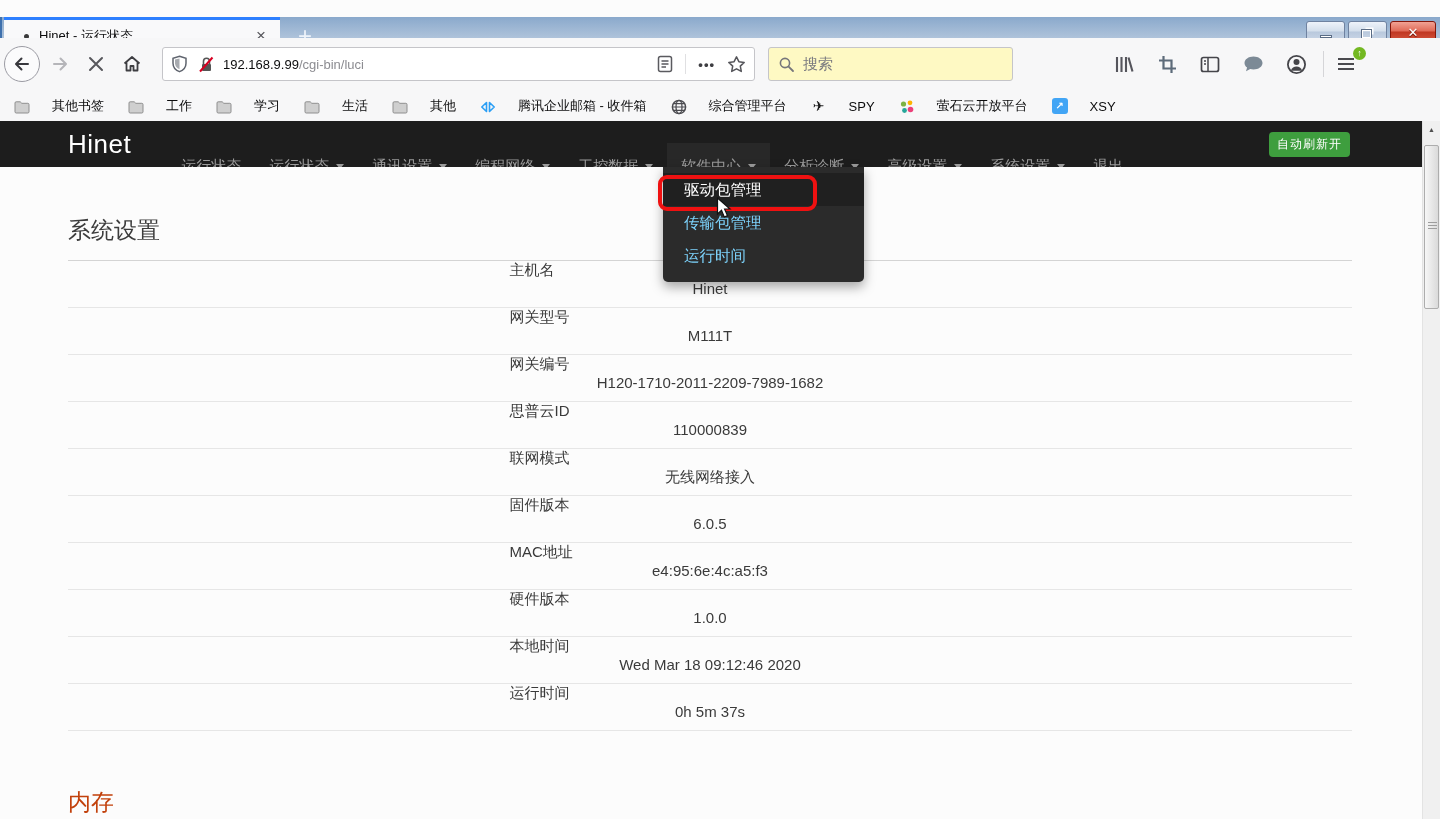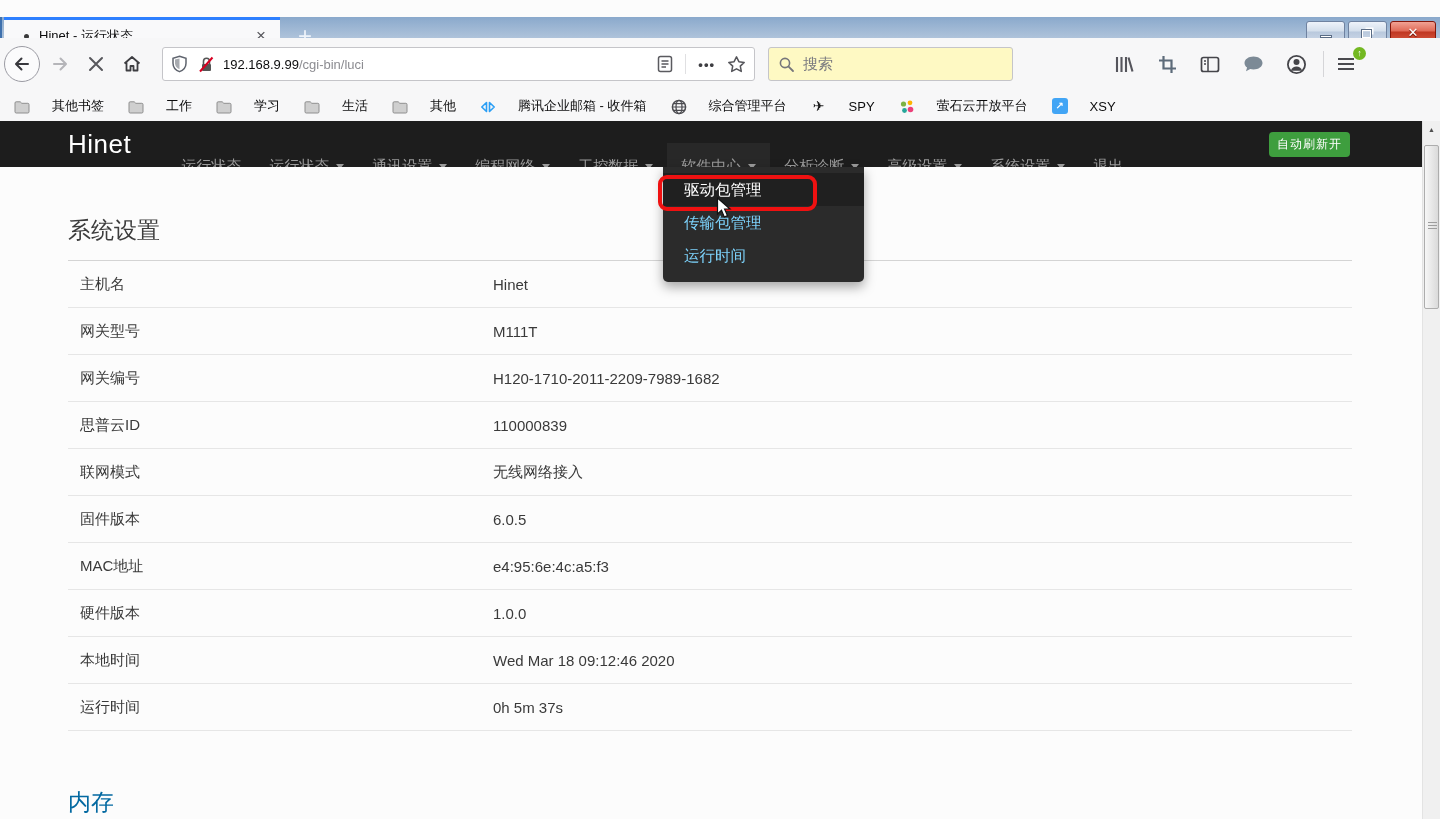--- a/index.html
+++ b/index.html
@@ -83,23 +83,23 @@
   .dd-item.hl { color:#ffffff; background:#202020; }
   .red-box { position:absolute; left:658px; top:175px; width:159px; height:36px;
     border:4px solid #ef1111; border-radius:9px; z-index:40; pointer-events:none; }
   .cursor { position:absolute; left:716px; top:197px; z-index:50; pointer-events:none; }
 
   
   .content { position:absolute; top:167px; left:0; width:1422px; bottom:0; background:#fcfcfc; }
   .section-title { margin:48px 0 14px 68px; font-size:23px; font-weight:500; color:#3c3c3c; }
   .info-table { margin-left:68px; width:1284px; border-top:1px solid #d4d4d4; }
   .irow { height:47px; display:flex; align-items:center; border-bottom:1px solid #e6e6e6;
-    font-size:15px; color:#3a3a3a; }
+    font-size:15px; color:#3a3a3a;flex-direction:column; }
   .irow .rl { width:425px; padding-left:12px; flex:none; }
-  .mem-title { margin:56px 0 0 68px; font-size:23px; font-weight:500; color:#0369a1; }
+  .mem-title { margin:56px 0 0 68px; font-size:23px; font-weight:500; color:#c2410c; }
 
   
   .scrollbar { position:absolute; right:0; top:121px; bottom:0; width:18px; background:#f0f0f0;
     border-left:1px solid #e3e3e3; z-index:45; }
   .sb-up { height:17px; display:flex; align-items:center; justify-content:center; font-size:7px; color:#4f4f4f; }
   .sb-thumb { position:absolute; top:24px; left:1px; width:15px; height:164px;
     background:linear-gradient(90deg,#f7f7f7,#dadada); border:1px solid #adadad; border-radius:2px; }
   .sb-grip { position:absolute; top:76px; left:3px; width:9px; }
   .sb-grip div { height:1px; background:#9d9d9d; margin-bottom:2px; }
 

